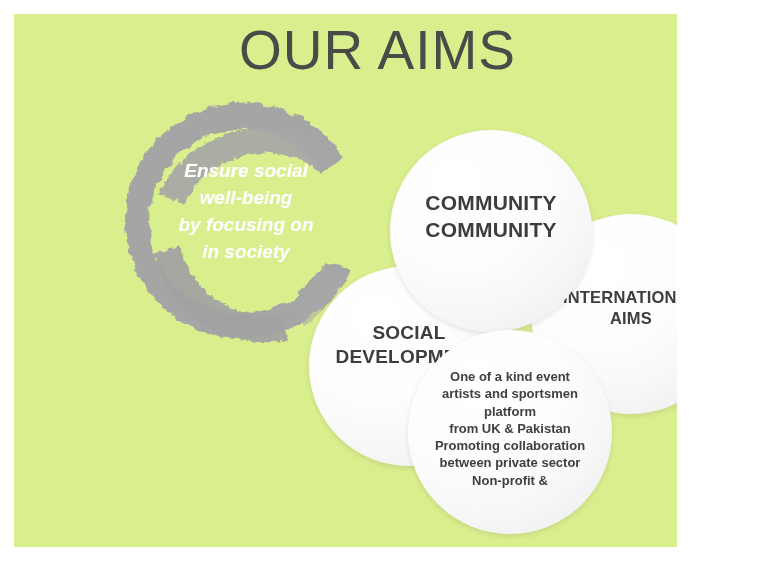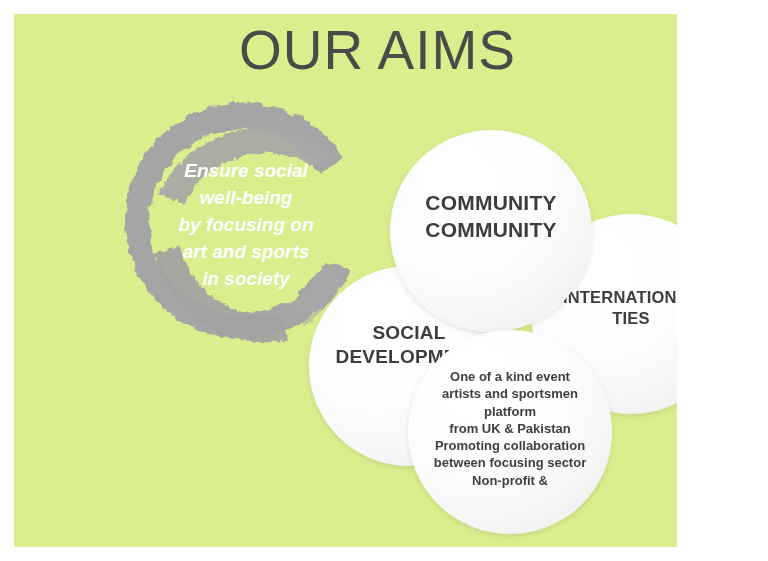--- a/index.html
+++ b/index.html
@@ -207,51 +207,50 @@
                    A 86 86 0 0 0 204 172
                    Z" fill="#a9a9a9"></path>
         </g>
       </svg>
     </div>
 
     <div id="mission">
       <div>Ensure social</div>
       <div>well-being</div>
       <div>by focusing on</div>
-      <div>art and sports</div>
       <div>in society</div>
     </div>
 
     <div class="bubble" id="bubble-social">
       <div class="bubble-label" id="label-social">
         <div>SOCIAL</div>
         <div>DEVELOPMENT</div>
       </div>
     </div>
 
     <div class="bubble" id="bubble-international">
       <div class="bubble-label" id="label-international">
         <div>INTERNATIONAL</div>
-        <div>TIES</div>
+        <div>AIMS</div>
       </div>
     </div>
 
     <div class="bubble" id="bubble-community">
       <div class="bubble-label" id="label-community">
         <div>COMMUNITY</div>
         <div>COMMUNITY</div>
       </div>
     </div>
 
     <div class="bubble" id="bubble-details">
       <div class="bubble-label" id="label-details">
         <span class="dl">One of a kind event</span>
         <span class="dl">artists and sportsmen</span>
         <span class="dl">platform</span>
         <span class="dl">from UK &amp; Pakistan</span>
         <span class="dl">Promoting collaboration</span>
-        <span class="dl">between focusing sector</span>
+        <span class="dl">between private sector</span>
         <span class="dl">Non-profit &amp;</span>
       </div>
     </div>
 
   </div>
 </div>
 
 </body></html>

